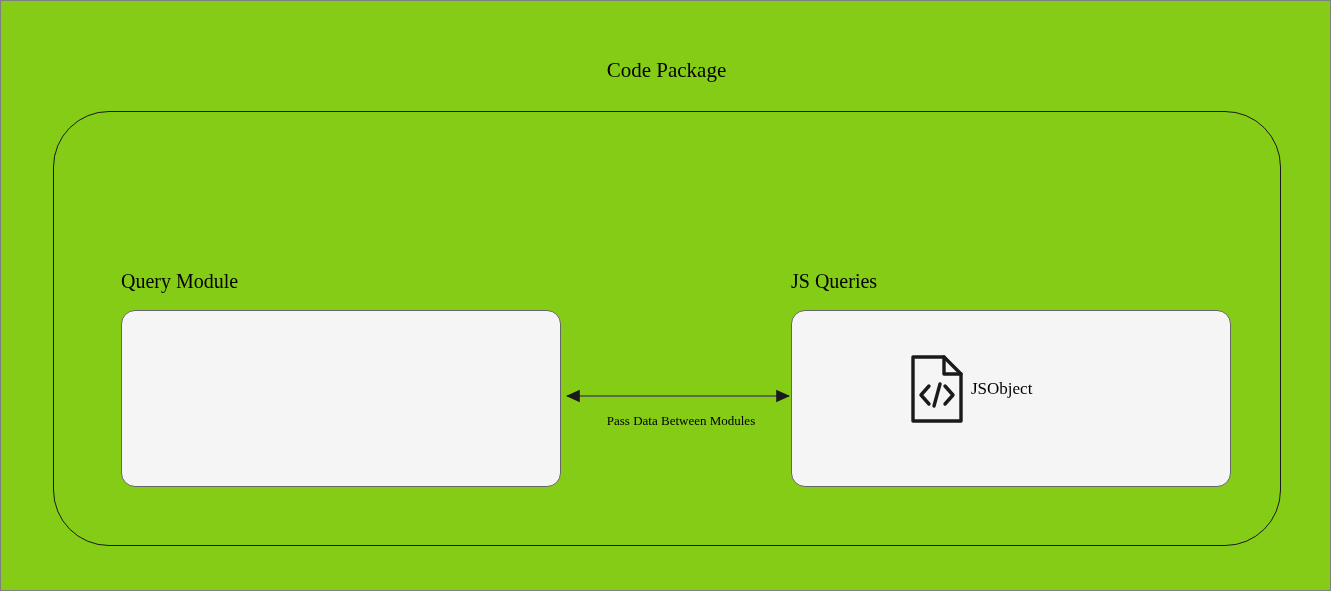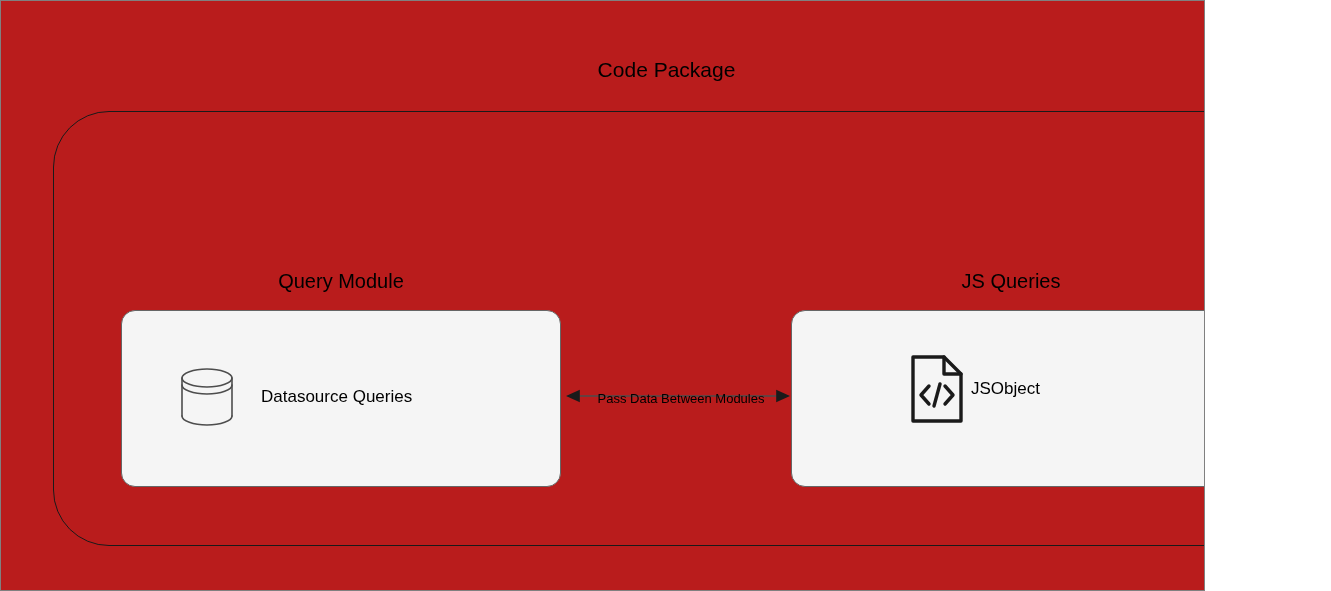--- a/index.html
+++ b/index.html
@@ -5,26 +5,27 @@
   html, body {
     margin: 0;
     padding: 0;
     background: #ffffff;
   }
   body {
     font-family: "Liberation Sans", sans-serif;
   }
   #canvas {
     position: relative;
-    width: 1205px;
+    width: 1331px;
     height: 591px;
-    background: #b91c1c;
+    background: #84cc16;
     border: 1px solid #808080;
     box-sizing: border-box;
     overflow: hidden;
+    font-family: Liberation Serif, serif;
   }
 
   
   .package-title {
     position: absolute;
     left: 0;
     top: 55px;
     width: 1331px;
     text-align: center;
     font-size: 21px;
@@ -40,21 +41,20 @@
     height: 435px;
     border: 1.4px solid #1a1a1a;
     border-radius: 56px;
     box-sizing: border-box;
     background: transparent;
   }
 
   
   .module-title {
     position: absolute;
-    text-align: center;
     font-size: 20px;
     color: #000000;
     line-height: 26px;
     white-space: nowrap;
   }
   .module-box {
     position: absolute;
     background: #f5f5f5;
     border: 1.3px solid #666666;
     border-radius: 14px;
@@ -92,53 +92,41 @@
   .connector {
     position: absolute;
     left: 556px;
     top: 382px;
     width: 242px;
     height: 26px;
   }
   .connector-label {
     position: absolute;
     left: 560px;
-    top: 390px;
+    top: 412px;
     width: 240px;
     text-align: center;
     font-size: 13px;
     color: #000000;
     white-space: nowrap;
   }
 </style>
 </head>
 <body>
 
 <div id="canvas">
 
   <div class="package-title">Code Package</div>
 
   <div class="package-box"></div>
 
   <div class="module-title" id="query-module-title">Query Module</div>
 
   <div class="module-box" id="query-module-box"></div>
 
-  <div class="node-row" id="query-node">
-    <span class="icon-wrap">
-      <svg class="icon-db" viewBox="0 0 72 72" fill="none" stroke="#4d4d4d" stroke-width="1.6" stroke-linecap="round">
-        <ellipse cx="36" cy="17" rx="25" ry="9"></ellipse>
-        <path d="M11 17 V 55"></path>
-        <path d="M61 17 V 55"></path>
-        <path d="M11 55 a 25 9 0 0 0 50 0"></path>
-        <path d="M11 24 a 25 9 0 0 0 50 0"></path>
-      </svg>
-    </span>
-    <span class="node-label">Datasource Queries</span>
-  </div>
 
   <div class="module-title" id="js-module-title">JS Queries</div>
 
   <div class="module-box" id="js-module-box"></div>
 
   <div class="node-row" id="js-node">
     <span class="icon-wrap">
       <svg class="icon-doc" viewBox="0 0 56 72" fill="none" stroke="#1a1a1a" stroke-width="3.4" stroke-linejoin="round" stroke-linecap="round">
         <path d="M4 4 H 35 L 52 21 V 68 H 4 Z"></path>
         <path d="M35 4 V 21 H 52"></path>

